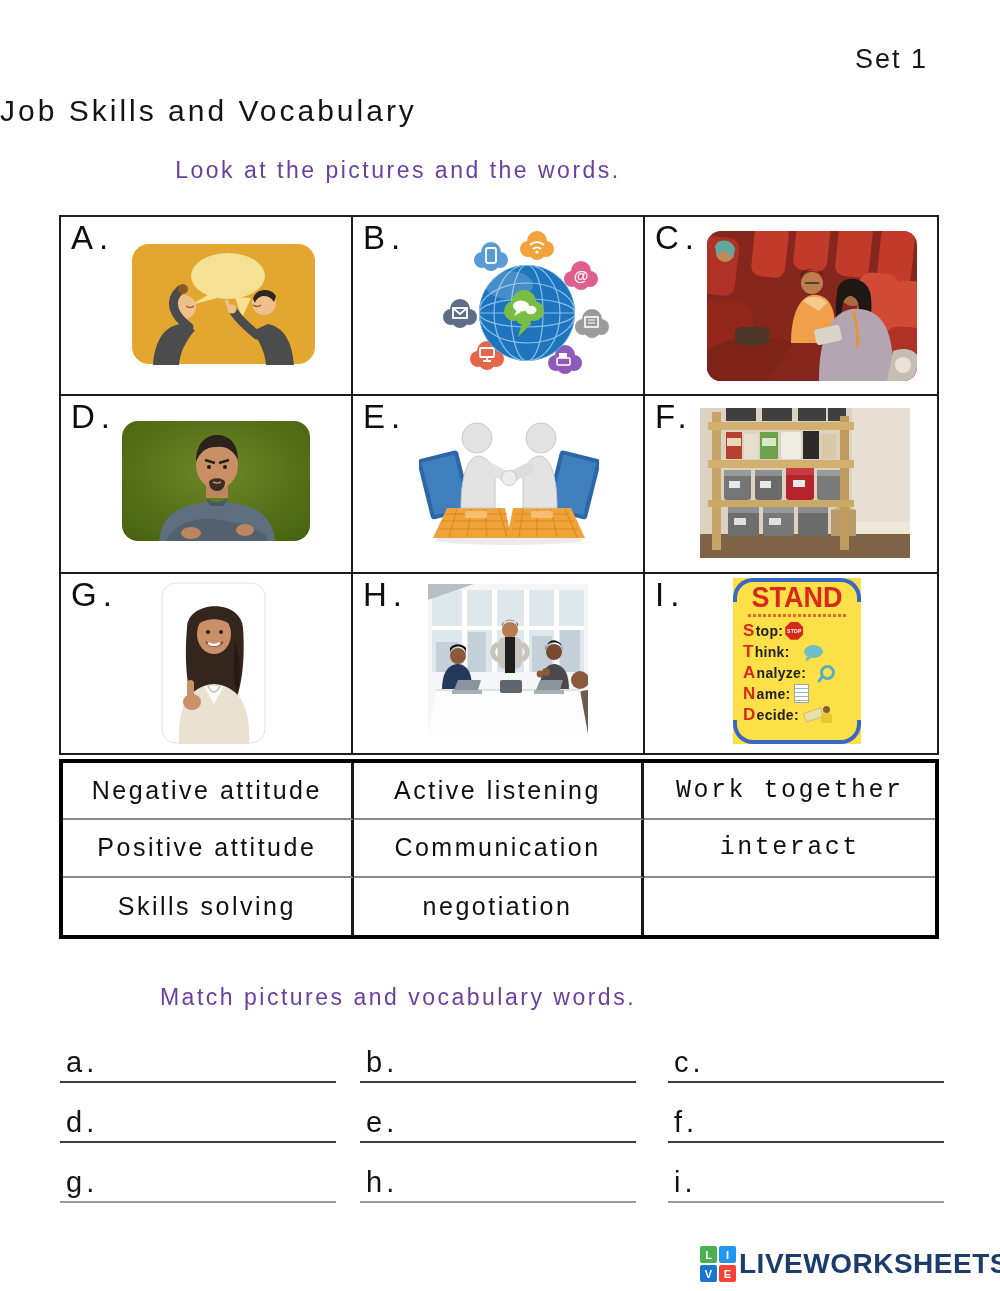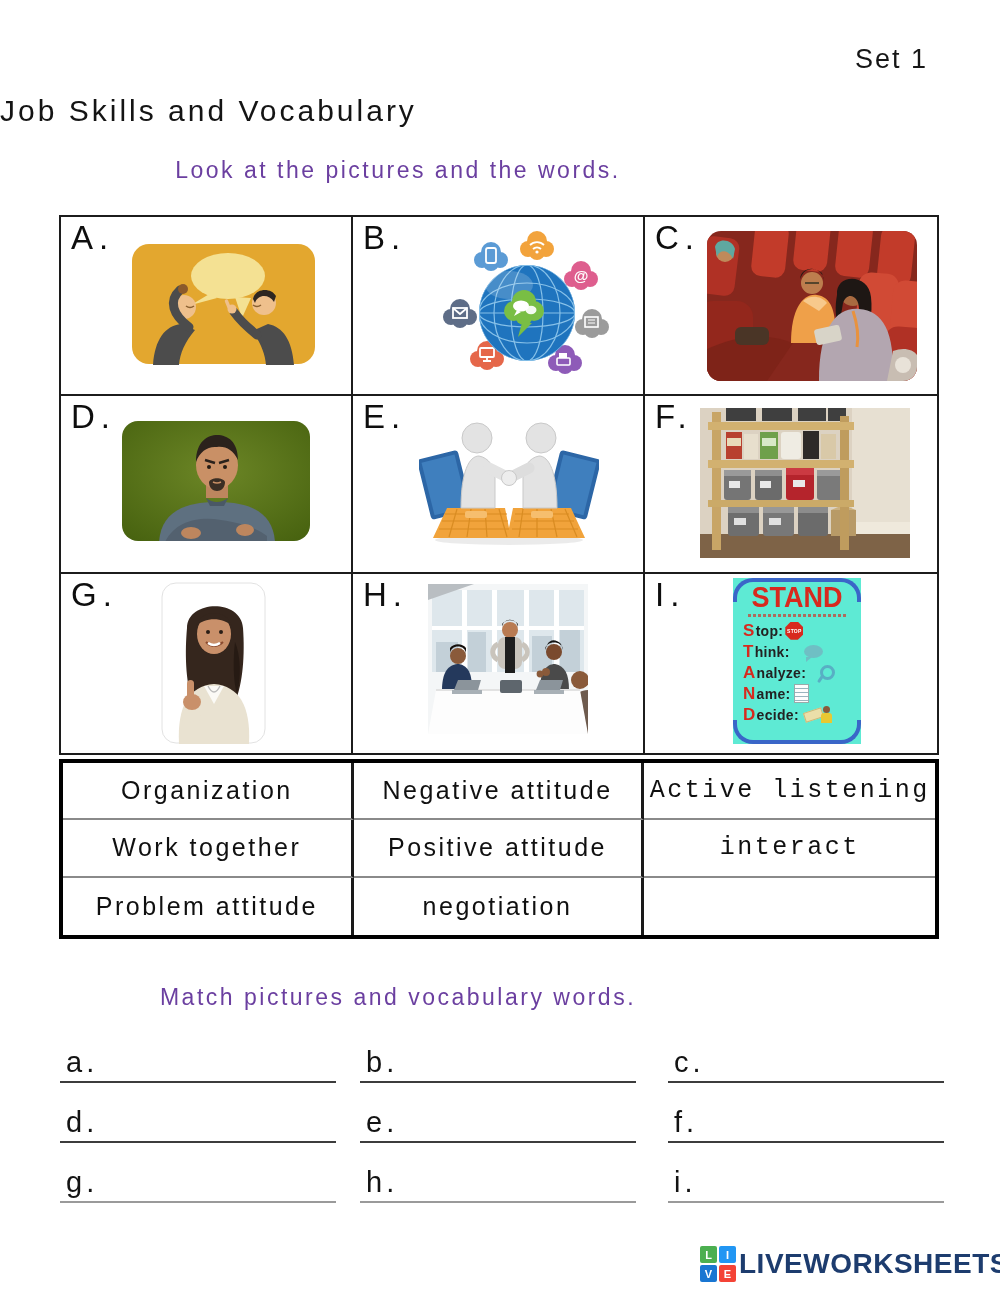--- a/index.html
+++ b/index.html
@@ -20,21 +20,21 @@
   .pgrid { position:absolute; left:59px; top:215px; width:880px; height:540px;
            box-sizing:border-box; border:2px solid #1c1c1c; background:#fff;
            display:grid; grid-template-columns:1fr 1fr 1fr; grid-template-rows:1fr 1fr 1fr; }
   .pcell { position:relative; border-right:2px solid #1c1c1c; border-bottom:2px solid #1c1c1c; overflow:hidden; }
   .pcell:nth-child(3n)  { border-right:none; }
   .pcell:nth-child(n+7) { border-bottom:none; }
   .plabel { position:absolute; top:2px; left:10px; font-size:33px; letter-spacing:6px; color:#0e0e0e; }
   .part   { position:absolute; }
 
   
-  .poster { position:absolute; width:128px; height:166px; background:#5eead4; box-sizing:border-box; }
+  .poster { position:absolute; width:128px; height:166px; background:#fde047; box-sizing:border-box; }
   .poster-arc { position:absolute; left:0; right:0; height:24px; box-sizing:border-box; border:4px solid #3A66C8; }
   .arc-top    { top:0; border-bottom:none; border-radius:20px 20px 0 0; }
   .arc-bottom { bottom:0; border-top:none; border-radius:0 0 20px 20px; }
   .stand-title { margin-top:4px; text-align:center; font-size:27px; font-weight:800;
                  color:#D8291E; letter-spacing:0; transform:scaleY(1.08); }
   .stand-sub { height:3px; width:76%; margin:1px auto 3px;
                background:repeating-linear-gradient(90deg,#D8291E 0 3px,transparent 3px 5px); opacity:.65; }
   .stand-row { display:flex; align-items:center; height:21px; padding-left:10px;
                font-size:14px; font-weight:600; color:#222; letter-spacing:.3px; }
   .stand-first { color:#D8291E; font-weight:800; font-size:17px; margin-right:1px; }
@@ -485,27 +485,27 @@
           <span class="stand-first">D</span>
             <span>ecide:</span>
           <span class="icon-banner"></span>
           <span class="icon-person"></span>
         </div>
       </div>
     </div>
   </div>
 
   <div class="wtable">
-    <div class="wcell">Organization</div>
     <div class="wcell">Negative attitude</div>
     <div class="wcell">Active listening</div>
     <div class="wcell">Work together</div>
     <div class="wcell">Positive attitude</div>
+    <div class="wcell">Communication</div>
     <div class="wcell">interact</div>
-    <div class="wcell">Problem attitude</div>
+    <div class="wcell">Skills solving</div>
     <div class="wcell">negotiation</div>
   </div>
 
   <div class="instr instr-match">Match pictures and vocabulary words.</div>
 
   <div class="answers">
     <div class="arow">
       <div class="afield">
         <span class="alabel">a.</span>
       </div>

